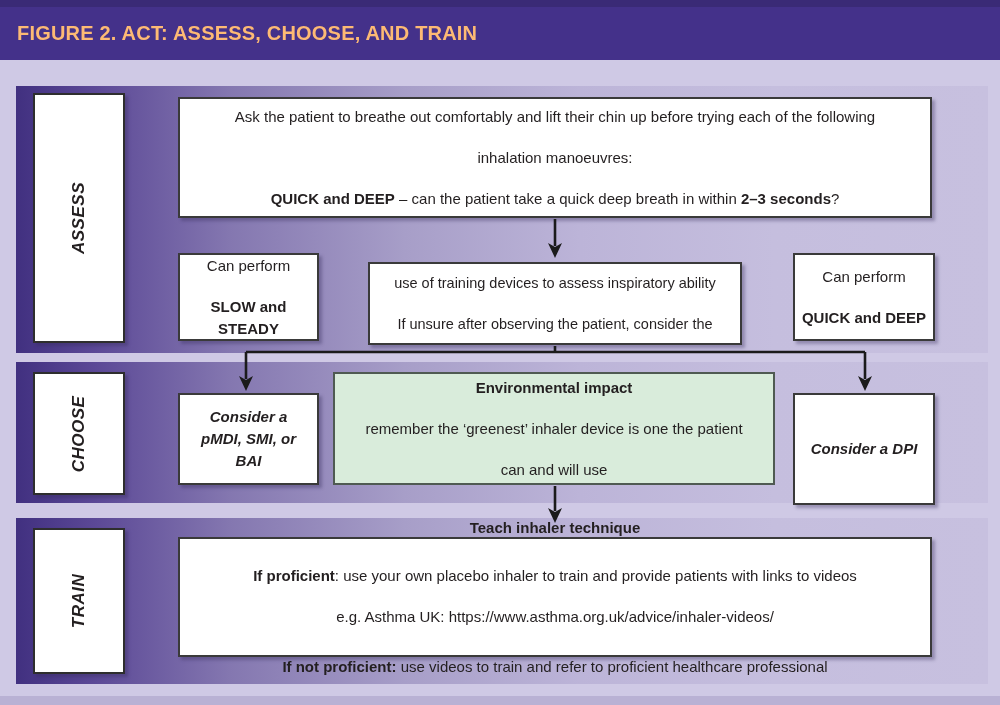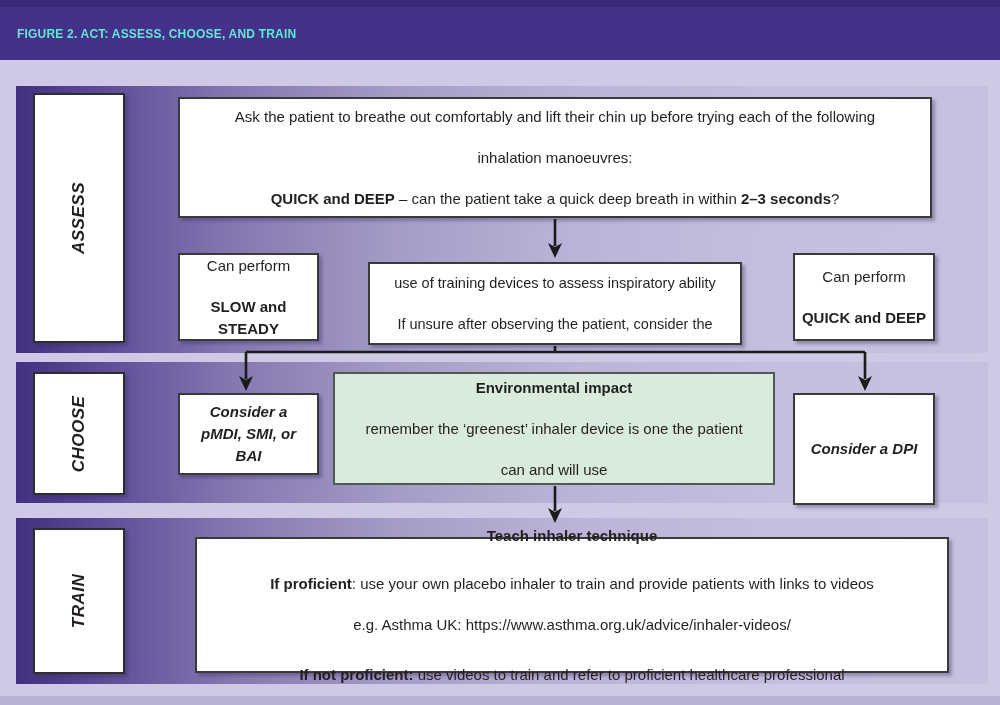--- a/index.html
+++ b/index.html
@@ -7,21 +7,21 @@
     width:1000px;height:705px;position:relative;overflow:hidden;
     background:#cfc9e5;color:#231f20;
     font-family:"Liberation Sans", sans-serif;
   }
   
   .header{
     position:absolute;left:0;top:0;width:1000px;height:60px;
     background:#44318a;border-top:7px solid #3a2a76;box-sizing:border-box;
     display:flex;align-items:center;padding-left:17px;
   }
-  .header .title{color:#5eead4;font-weight:bold;font-size:12px;letter-spacing:.2px;}
+  .header .title{color:#fdba74;font-weight:bold;font-size:20px;letter-spacing:.2px;}
   
   .bottom-strip{position:absolute;left:0;top:696px;width:1000px;height:9px;background:#b9b1d4;}
   
   .band{
     position:absolute;left:16px;width:972px;
     background:linear-gradient(90deg,#413080 0%,#5b4896 8%,#8477b0 22%,#a79ec8 40%,#bcb4d8 58%,#c5bede 78%,#c7c0df 100%);
   }
   .band.assess{top:86px;height:267px;}
   .band.choose{top:362px;height:141px;}
   .band.train{top:518px;height:166px;}
@@ -44,27 +44,27 @@
     position:absolute;background:#ffffff;border:2px solid #3a3a3a;box-sizing:border-box;
     box-shadow:3px 3px 3px rgba(50,40,85,.35);
     display:flex;flex-direction:column;align-items:center;justify-content:center;
     text-align:center;font-size:15px;line-height:22px;gap:19px;
   }
   .wbox .nw{white-space:nowrap;}
   .box-assess-main{left:178px;top:97px;width:754px;height:121px;}
   .box-assess-left{left:178px;top:253px;width:141px;height:88px;}
   .box-assess-mid{left:368px;top:262px;width:374px;height:83px;font-size:14.5px;}
   .box-assess-right{left:793px;top:253px;width:142px;height:88px;}
-  .box-choose-left{left:178px;top:393px;width:141px;height:82px;font-weight:bold;font-style:italic;padding:0 14px;}
+  .box-choose-left{left:178px;top:393px;width:141px;height:92px;font-weight:bold;font-style:italic;padding:0 14px;}
   .box-choose-right{left:793px;top:393px;width:142px;height:112px;font-weight:bold;font-style:italic;}
   .box-green{
     left:333px;top:372px;width:442px;height:113px;
     background:#d9ecdb;border:2px solid #4f5a52;box-shadow:none;
   }
-  .box-train-main{left:178px;top:537px;width:754px;height:136px;margin-left:17px;}
+  .box-train-main{left:178px;top:537px;width:754px;height:120px;}
   .box-train-main .p1{margin-top:7px;}
   .box-train-main .p2{margin-top:9px;}
   b{font-weight:bold;}
   
   svg.connectors{position:absolute;left:0;top:0;pointer-events:none;}
   .cline{stroke:#1b1b1b;stroke-width:2.6;fill:none;}
   .chead{fill:#1b1b1b;stroke:none;}
 </style>
 </head>
 <body>

